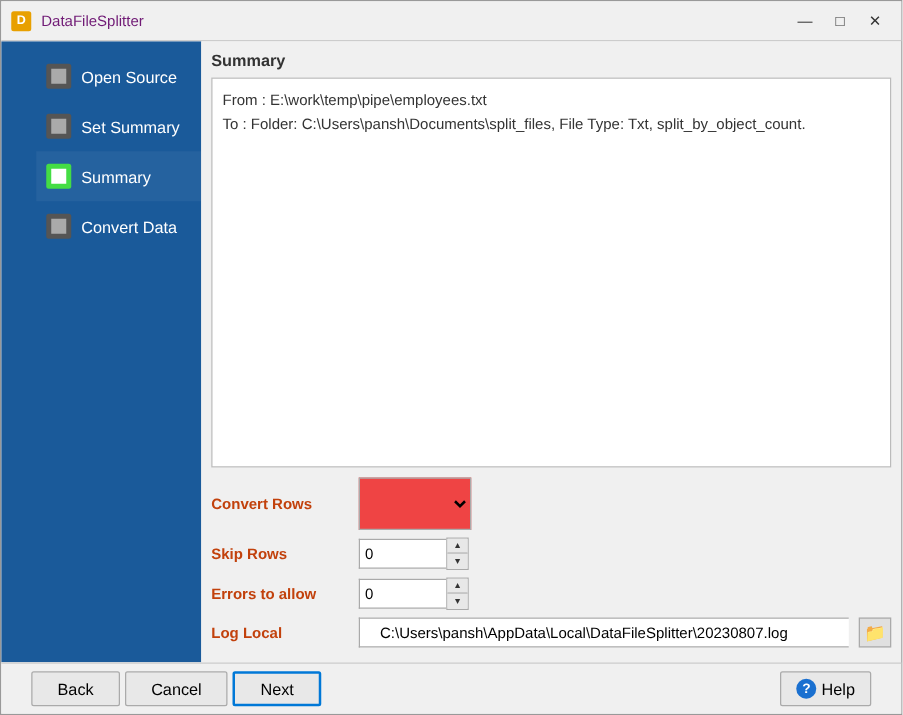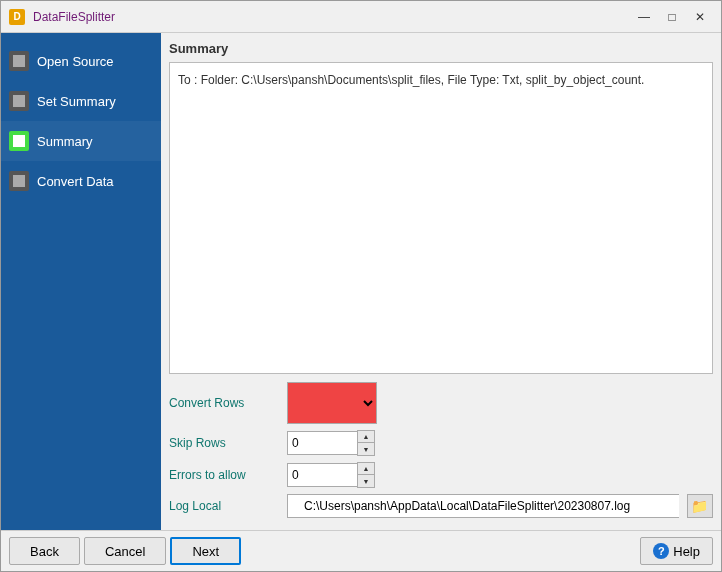--- a/index.html
+++ b/index.html
@@ -84,20 +84,21 @@
       padding: 8px 0;
     }
 
     .sidebar-item {
       display: flex;
       align-items: center;
       padding: 10px 8px;
       color: white;
       cursor: pointer;
       gap: 8px;
+      margin-left: 28px;
     }
 
     .sidebar-item.active {
       background: rgba(255,255,255,0.05);
     }
 
     .step-indicator {
       width: 20px;
       height: 20px;
       border-radius: 2px;
@@ -168,22 +169,23 @@
 
     .form-row {
       display: flex;
       align-items: center;
       gap: 8px;
     }
 
     .form-label {
       width: 110px;
       font-size: 12px;
-      color: #0f766e;
+      color: #c2410c;
       flex-shrink: 0;
+      font-weight: bold;
     }
 
     .form-select {
       width: 90px;
       height: 24px;
       border: 1px solid #aaa;
       background: #ef4444;
       padding: 20px 4px;
       font-size: 12px;
     }
@@ -248,21 +250,21 @@
       cursor: pointer;
       display: flex;
       align-items: center;
       justify-content: center;
       font-size: 14px;
     }
 
     .bottom-bar {
       display: flex;
       align-items: center;
-      padding: 6px 8px;
+      padding: 6px 24px;
       background: #f0f0f0;
       border-top: 1px solid #ccc;
       gap: 4px;
     }
 
     .btn {
       height: 28px;
       padding: 0 20px;
       border: 1px solid #aaa;
       background: #e8e8e8;
@@ -350,20 +352,21 @@
           <div class="step-indicator-inner"></div>
         </div>
         <span class="sidebar-label">Convert Data</span>
       </div>
     </div>
 
     <div class="main">
       <div class="panel-title">Summary</div>
 
       <div class="summary-box">
+        <div class="summary-line">From : E:\work\temp\pipe\employees.txt</div>
         <div class="summary-line">To : Folder: C:\Users\pansh\Documents\split_files, File Type: Txt, split_by_object_count.</div>
       </div>
 
       <div class="form-section">
 
         <div class="form-row">
           <label class="form-label">Convert Rows</label>
           <select class="form-select">
             <option>All</option>
             <option>Custom</option>

